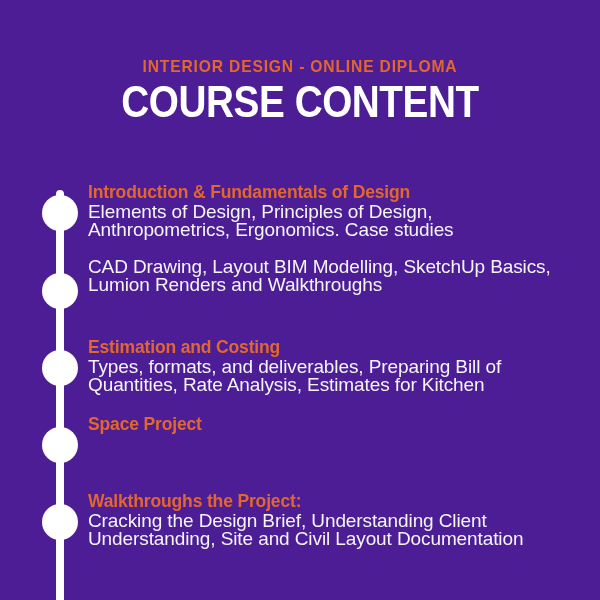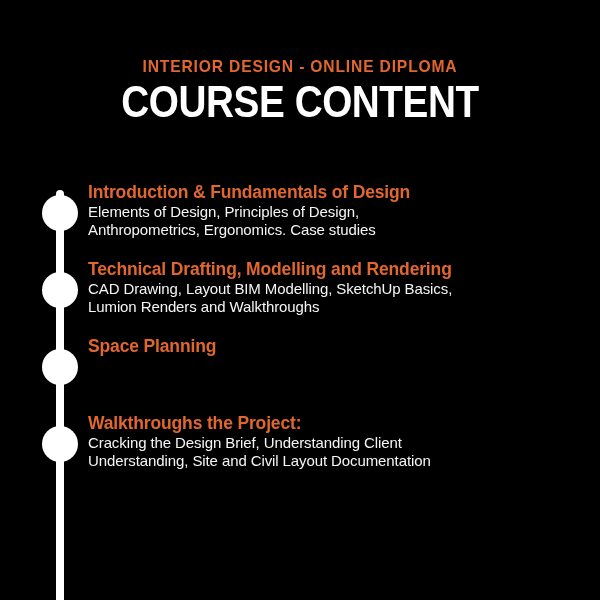--- a/index.html
+++ b/index.html
@@ -10,21 +10,21 @@
     width: 600px;
     height: 600px;
     overflow: hidden;
     font-family: "Liberation Sans", sans-serif;
   }
 
   #poster {
     position: relative;
     width: 600px;
     height: 600px;
-    background: #000000;
+    background: #4c1d95;
     overflow: hidden;
   }
 
   
   .header {
     position: absolute;
     top: 57px;
     left: 0;
     width: 600px;
     text-align: center;
@@ -97,21 +97,21 @@
     font-weight: bold;
     letter-spacing: -0.15px;
     line-height: 20px;
     margin: 0;
     padding-top: 2px;
     white-space: nowrap;
   }
 
   .entry-body {
     color: #f4f5f4;
-    font-size: 15px;
+    font-size: 19px;
     font-weight: normal;
     letter-spacing: -0.1px;
     line-height: 17.5px;
     margin: 1px 0 0 0;
     white-space: pre-line;
   }
 </style>
 </head>
 <body>
 
@@ -128,29 +128,34 @@
 
     <div class="entry">
       <span class="dot"></span>
       <div class="entry-heading">Introduction &amp; Fundamentals of Design</div>
       <div class="entry-body">Elements of Design, Principles of Design,
 Anthropometrics, Ergonomics. Case studies</div>
     </div>
 
     <div class="entry">
       <span class="dot"></span>
-      <div class="entry-heading">Technical Drafting, Modelling and Rendering</div>
       <div class="entry-body">CAD Drawing, Layout BIM Modelling, SketchUp Basics,
 Lumion Renders and Walkthroughs</div>
     </div>
 
+    <div class="entry">
+      <span class="dot"></span>
+      <div class="entry-heading">Estimation and Costing</div>
+      <div class="entry-body">Types, formats, and deliverables, Preparing Bill of
+Quantities, Rate Analysis, Estimates for Kitchen</div>
+    </div>
 
     <div class="entry">
       <span class="dot"></span>
-      <div class="entry-heading">Space Planning</div>
+      <div class="entry-heading">Space Project</div>
     </div>
 
     <div class="entry">
       <span class="dot"></span>
       <div class="entry-heading">Walkthroughs the Project:</div>
       <div class="entry-body">Cracking the Design Brief, Understanding Client
 Understanding, Site and Civil Layout Documentation</div>
     </div>
 
   </div>

